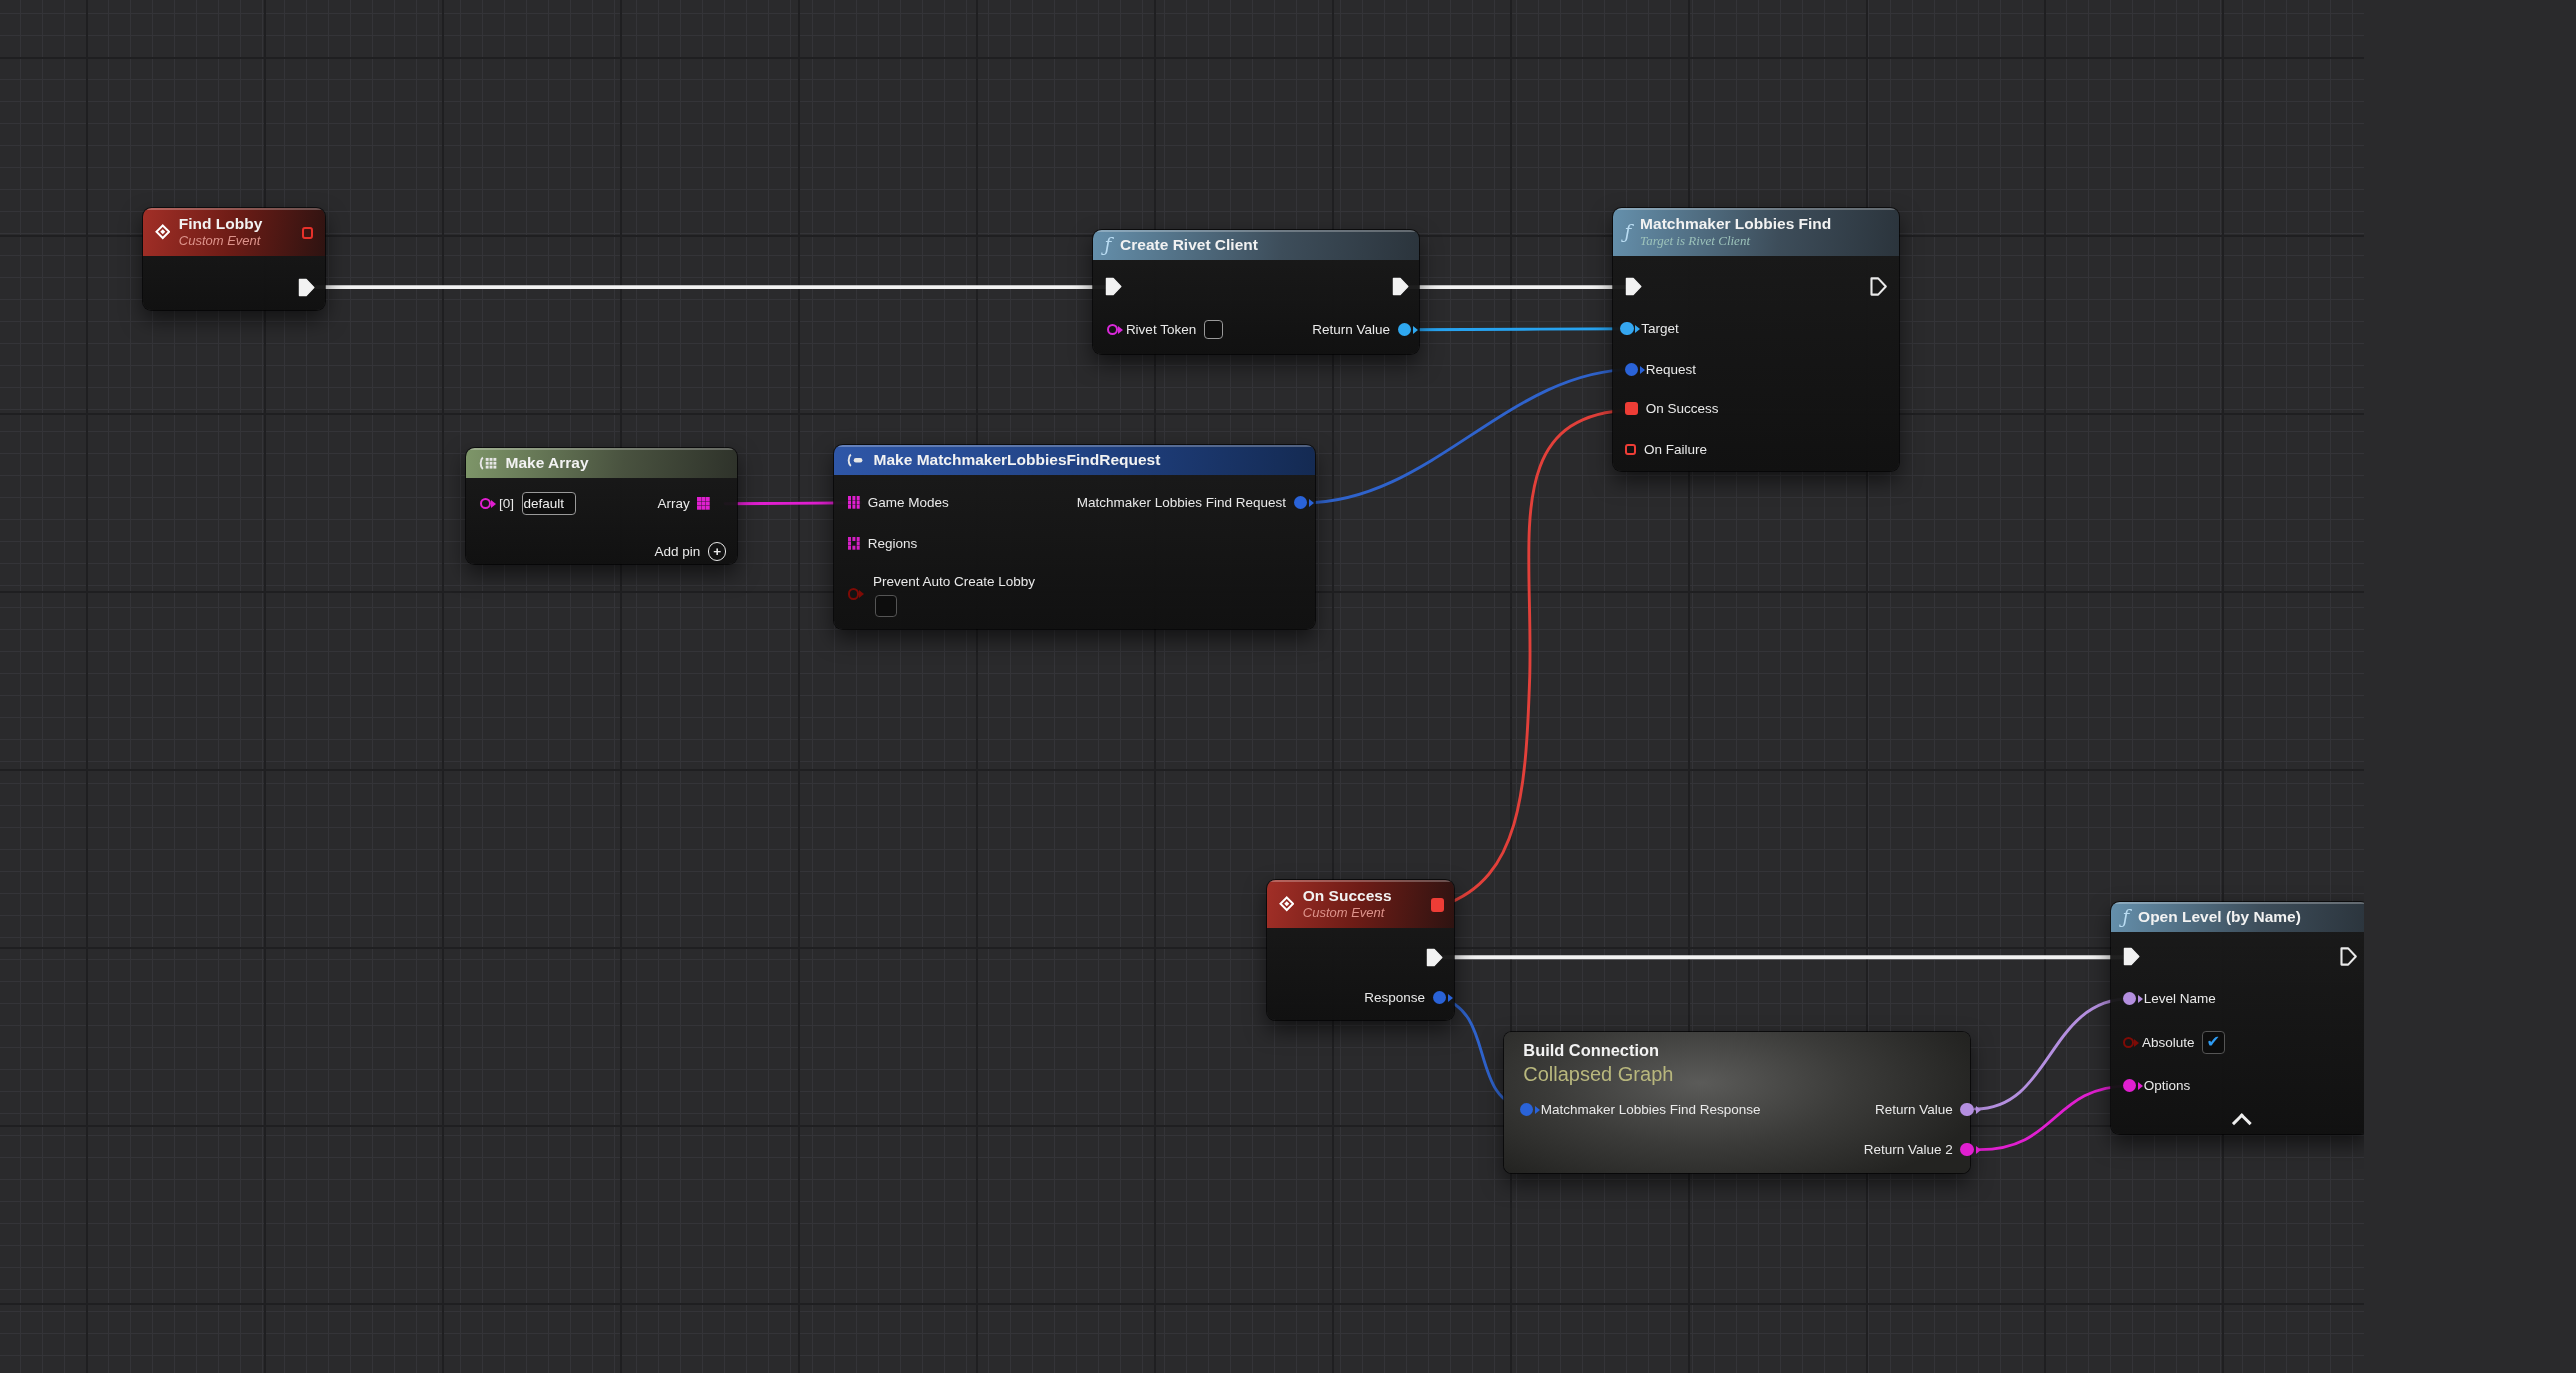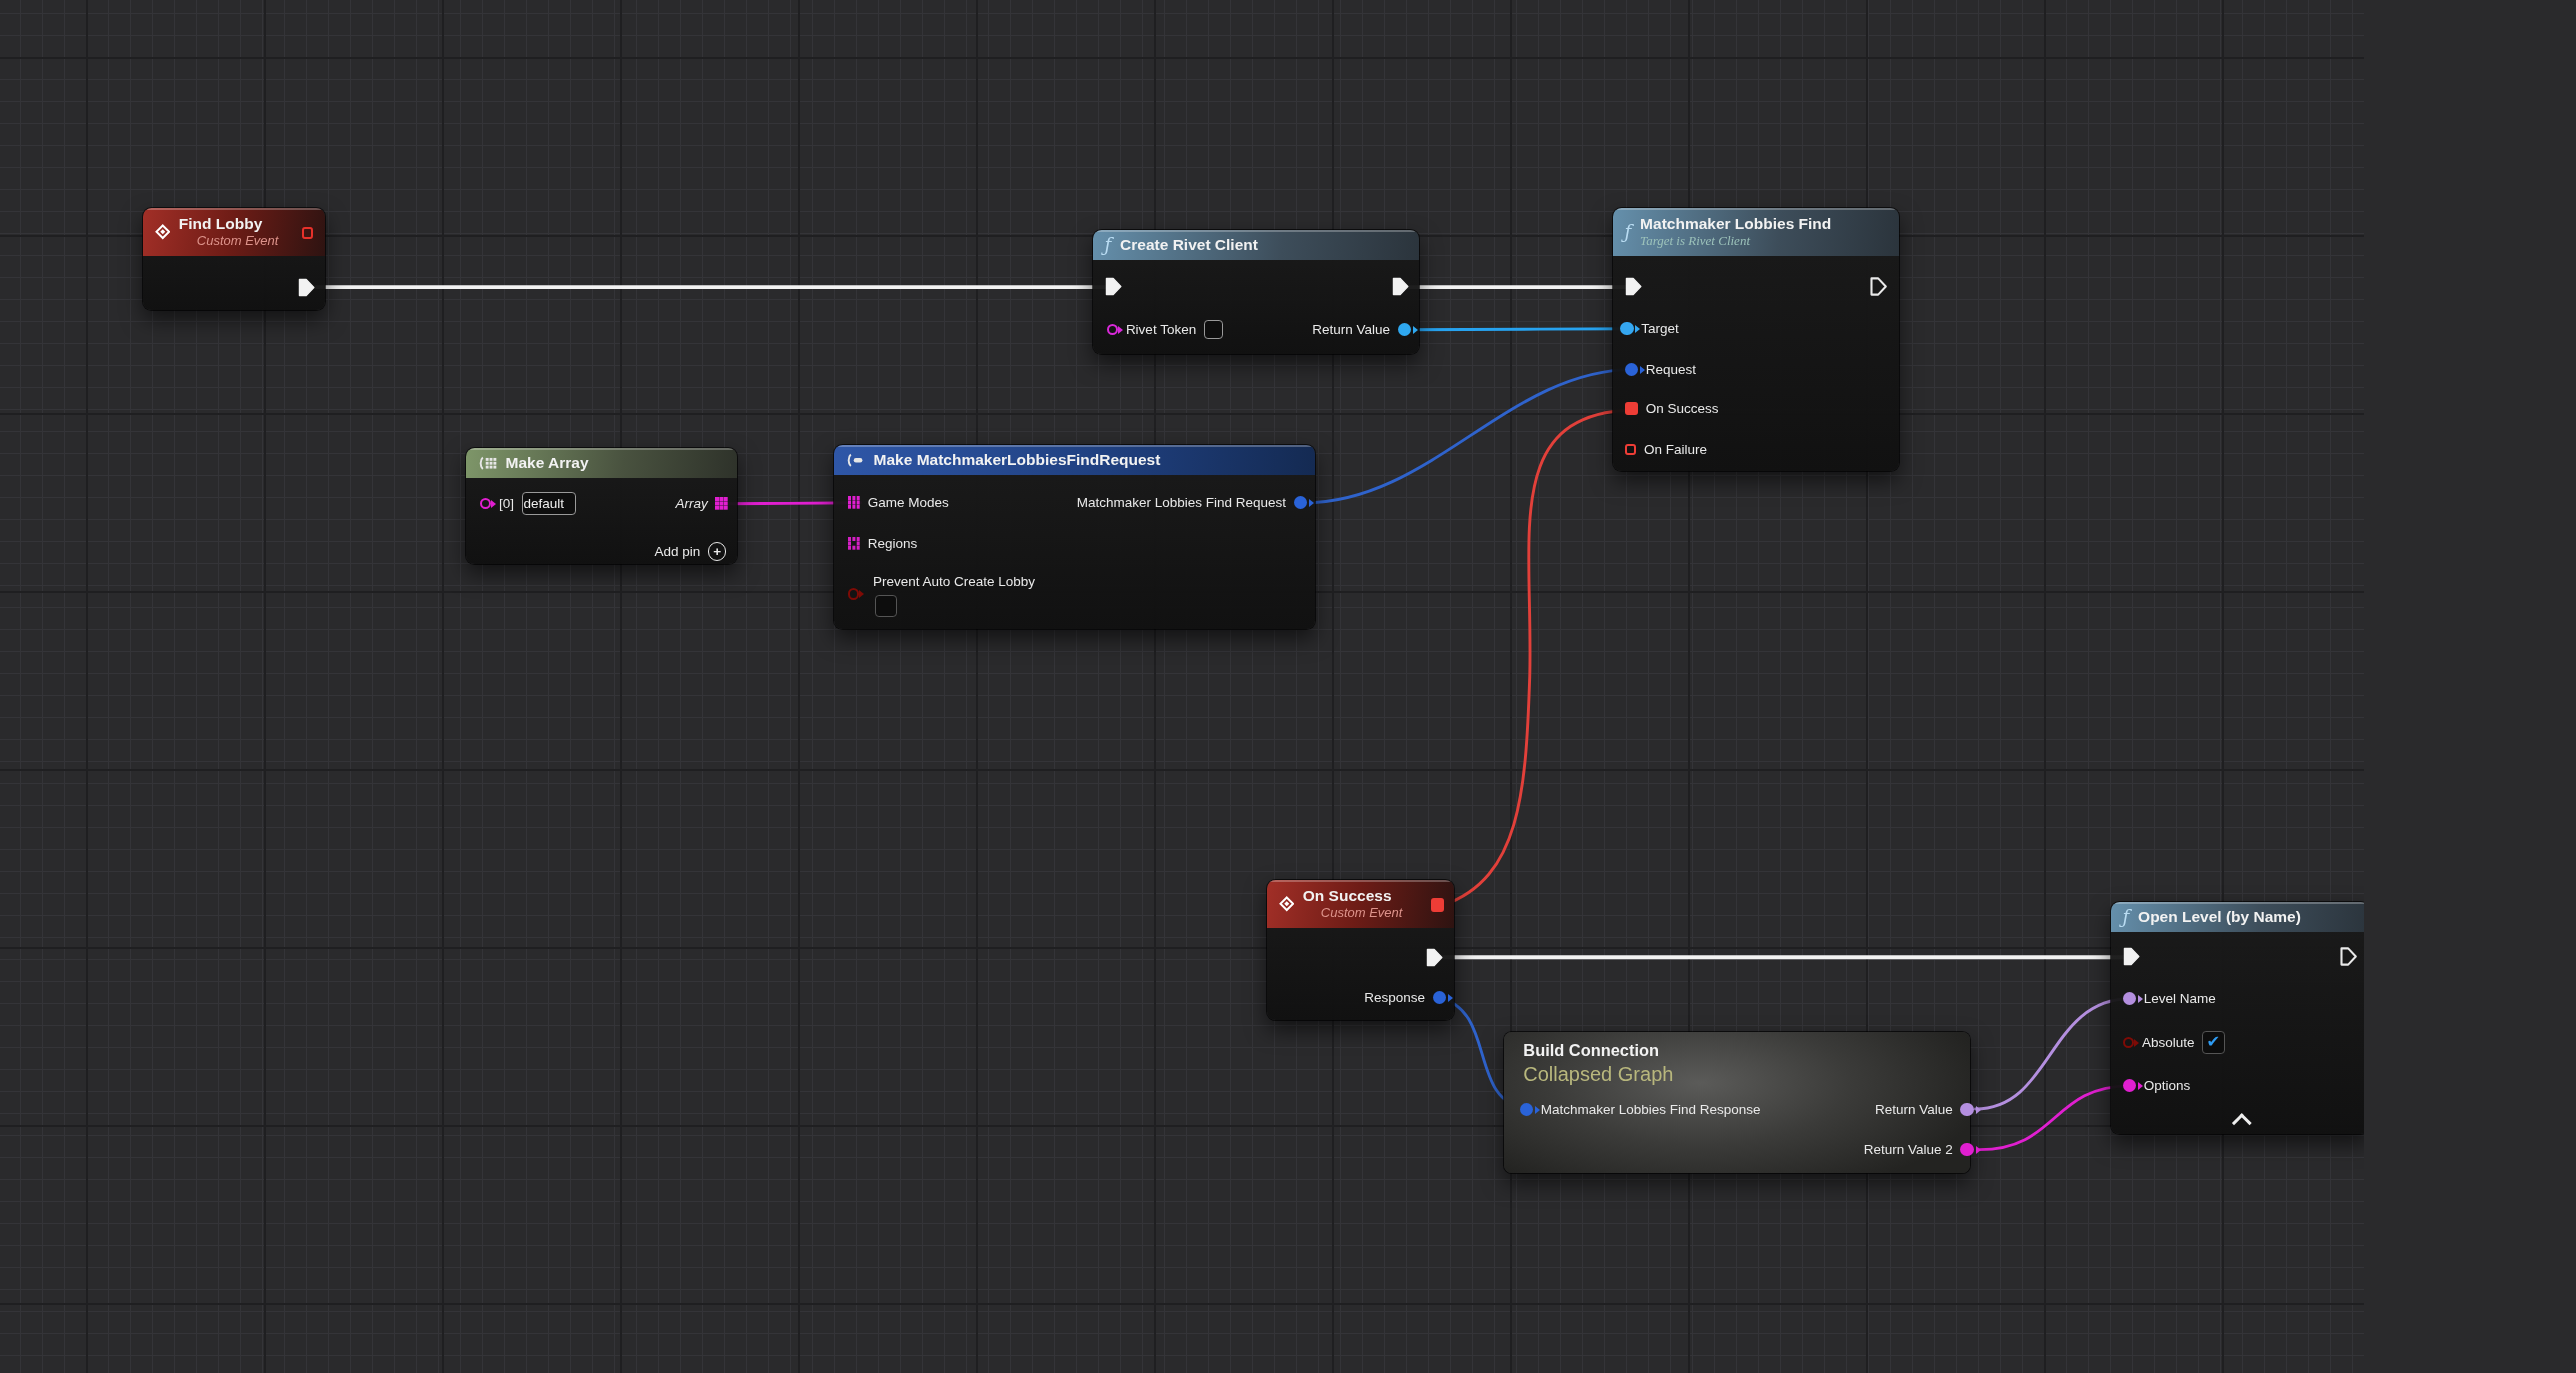--- a/index.html
+++ b/index.html
@@ -25,21 +25,21 @@
     padding:0 11.6px;border-radius:8.7px 8.7px 0 0;overflow:hidden;}
   .hdr::before{content:"";position:absolute;left:0;right:0;top:0;height:1.9px;
     background:rgba(255,255,255,.26);}
   .hdr.h1{height:30px;} .hdr.h2{height:48px;}
   .hdr-event{background:linear-gradient(100deg,#a22f27 0%,#6e1c16 48%,#2e1311 100%);}
   .hdr-fn{background:linear-gradient(97deg,#6590ac 0%,#3d4d5a 58%,#2b343c 100%);}
   .hdr-struct{background:linear-gradient(97deg,#2f57a8 0%,#1f3f7e 58%,#142a52 100%);}
   .hdr-array{background:linear-gradient(97deg,#7e9669 0%,#49523f 58%,#2e322a 100%);}
   .ttl{color:#f2f2f2;font-weight:bold;font-size:15.5px;line-height:18.4px;white-space:nowrap;}
   .sub{font-style:italic;font-size:13px;line-height:15.5px;white-space:nowrap;}
-  .sub-event{color:#dd938b;margin-left:18px;} .sub-target{color:#9cc2ba;font-family:Liberation Serif, serif;} .sub-collapsed{color:#b8b77d;}
+  .sub-event{color:#dd938b;} .sub-target{color:#9cc2ba;font-family:Liberation Serif, serif;} .sub-collapsed{color:#b8b77d;}
   .fnicon{color:#b9dcf2;font-size:18.4px;font-style:italic;font-family:"DejaVu Serif",serif;line-height:1;}
 
   .row{position:absolute;display:flex;align-items:center;gap:7.7px;height:21px;}
   .row.out{flex-direction:row-reverse;}
   .lbl{color:#e9e9e9;font-size:13.5px;white-space:nowrap;}
 
   .pcirc{position:relative;flex:none;}
   .pcirc.fill{width:13.5px;height:13.5px;border-radius:50%;background:currentColor;}
   .pcirc.ring{width:7.7px;height:7.7px;border-radius:50%;border:2.9px solid currentColor;}
   .pcirc::after{content:"";position:absolute;right:-6.8px;top:50%;transform:translateY(-50%);
@@ -187,21 +187,21 @@
             <rect x="16" y="10" width="3" height="3"></rect>
         </g>
       </svg>
       <span class="ttl">Make Array</span>
     </div>
     <div class="row" style="top:45px;left:13.5px;">
       <span class="pcirc ring" style="color:#e01fd0;"></span>
       <span class="lbl">[0]</span>
       <input class="txtbox def" value="default" style="">
     </div>
-    <div class="row out" style="top:45px;right:9px;font-style:italic;">
+    <div class="row out" style="top:45px;right:27px;">
       <span class="pgrid" style="color:#e01fd0;"></span>
       <span class="lbl">Array</span>
     </div>
     <div class="row out" style="top:93px;right:10.6px;">
       <span class="plus">+</span>
       <span class="lbl">Add pin</span>
     </div>
   </div>
 
   <div class="node" style="left:834px;top:445px;width:481px;height:184px;">

